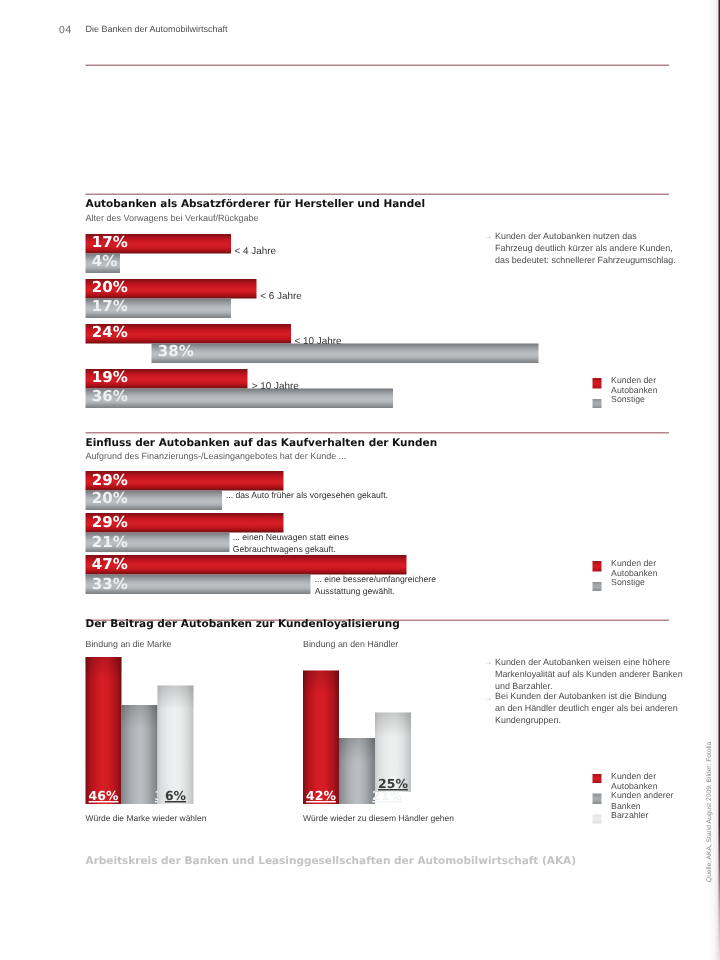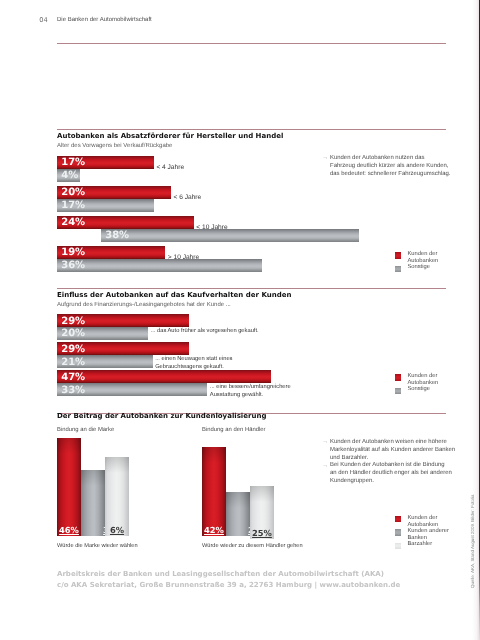--- a/index.html
+++ b/index.html
@@ -176,38 +176,37 @@
       <div class="vcap" style="left: 57px; top: 543.2px;">Würde die Marke wieder wählen</div>
       <div class="vtitle" style="left: 202px; top: 427px;">Bindung an den Händler</div>
       <div class="vbar v-red" style="left: 202px; width: 24px; top: 446.84px; height: 89.46px; bottom: auto;">
         <div class="vbev"></div>
         <div class="pct">42%</div>
       </div>
       <div class="vbar v-grey" style="left: 226px; width: 24px; top: 491.57px; height: 44.73px; bottom: auto;">
         <div class="vbev"></div>
         <div class="pct">21%</div>
       </div>
-      <div class="vbar v-light" style="left: 250px; width: 24px; top: 486px; height: 53.25px; bottom: auto;">
+      <div class="vbar v-light" style="left: 250px; width: 24px; top: 475px; height: 53.25px; bottom: auto;">
         <div class="vbev"></div>
         <div class="pct">25%</div>
       </div>
       <div class="vcap" style="left: 202px; top: 543.2px;">Würde wieder zu diesem Händler gehen</div>
     </div>
   <div id="s3bullets" class="bul" style="left: 330px; top: 438.6px; width: 130px; white-space: nowrap;">
       <div style="position: relative;"><span class="ar">→</span><span>Kunden der Autobanken weisen eine höhere</span></div>
       <div style="position: relative;"><span>Markenloyalität auf als Kunden anderer Banken</span></div>
       <div style="position: relative;"><span>und Barzahler.</span></div>
       <div style="position: relative;"><span class="ar">→</span><span>Bei Kunden der Autobanken ist die Bindung</span></div>
       <div style="position: relative;"><span>an den Händler deutlich enger als bei anderen</span></div>
       <div style="position: relative;"><span>Kundengruppen.</span></div>
     </div>
   <div class="leg" style="left:394.9px;top:515.1px;">
       <div class="row"><span class="sw sw-red"></span><span>Kunden der<br>Autobanken</span></div>
       <div class="row"><span class="sw sw-grey"></span><span>Kunden anderer<br>Banken</span></div>
       <div class="row"><span class="sw sw-lgrey"></span><span>Barzahler</span></div>
     </div>
 
   <div class="foot" style="top:569.5px;">Arbeitskreis der Banken und Leasinggesellschaften der Automobilwirtschaft (AKA)</div>
-  <div class="foot" style="top:580.5px;">c/o AKA Sekretariat, Große Brunnenstraße 39 a, 22763 Hamburg | www.autobanken.de</div>
   <div class="side">Quelle: AKA, Stand August 2009. Bilder: Fotolia</div>
   <div class="edge"></div>
   <div class="edge-line"></div>
 </div>
 
 </body></html>

